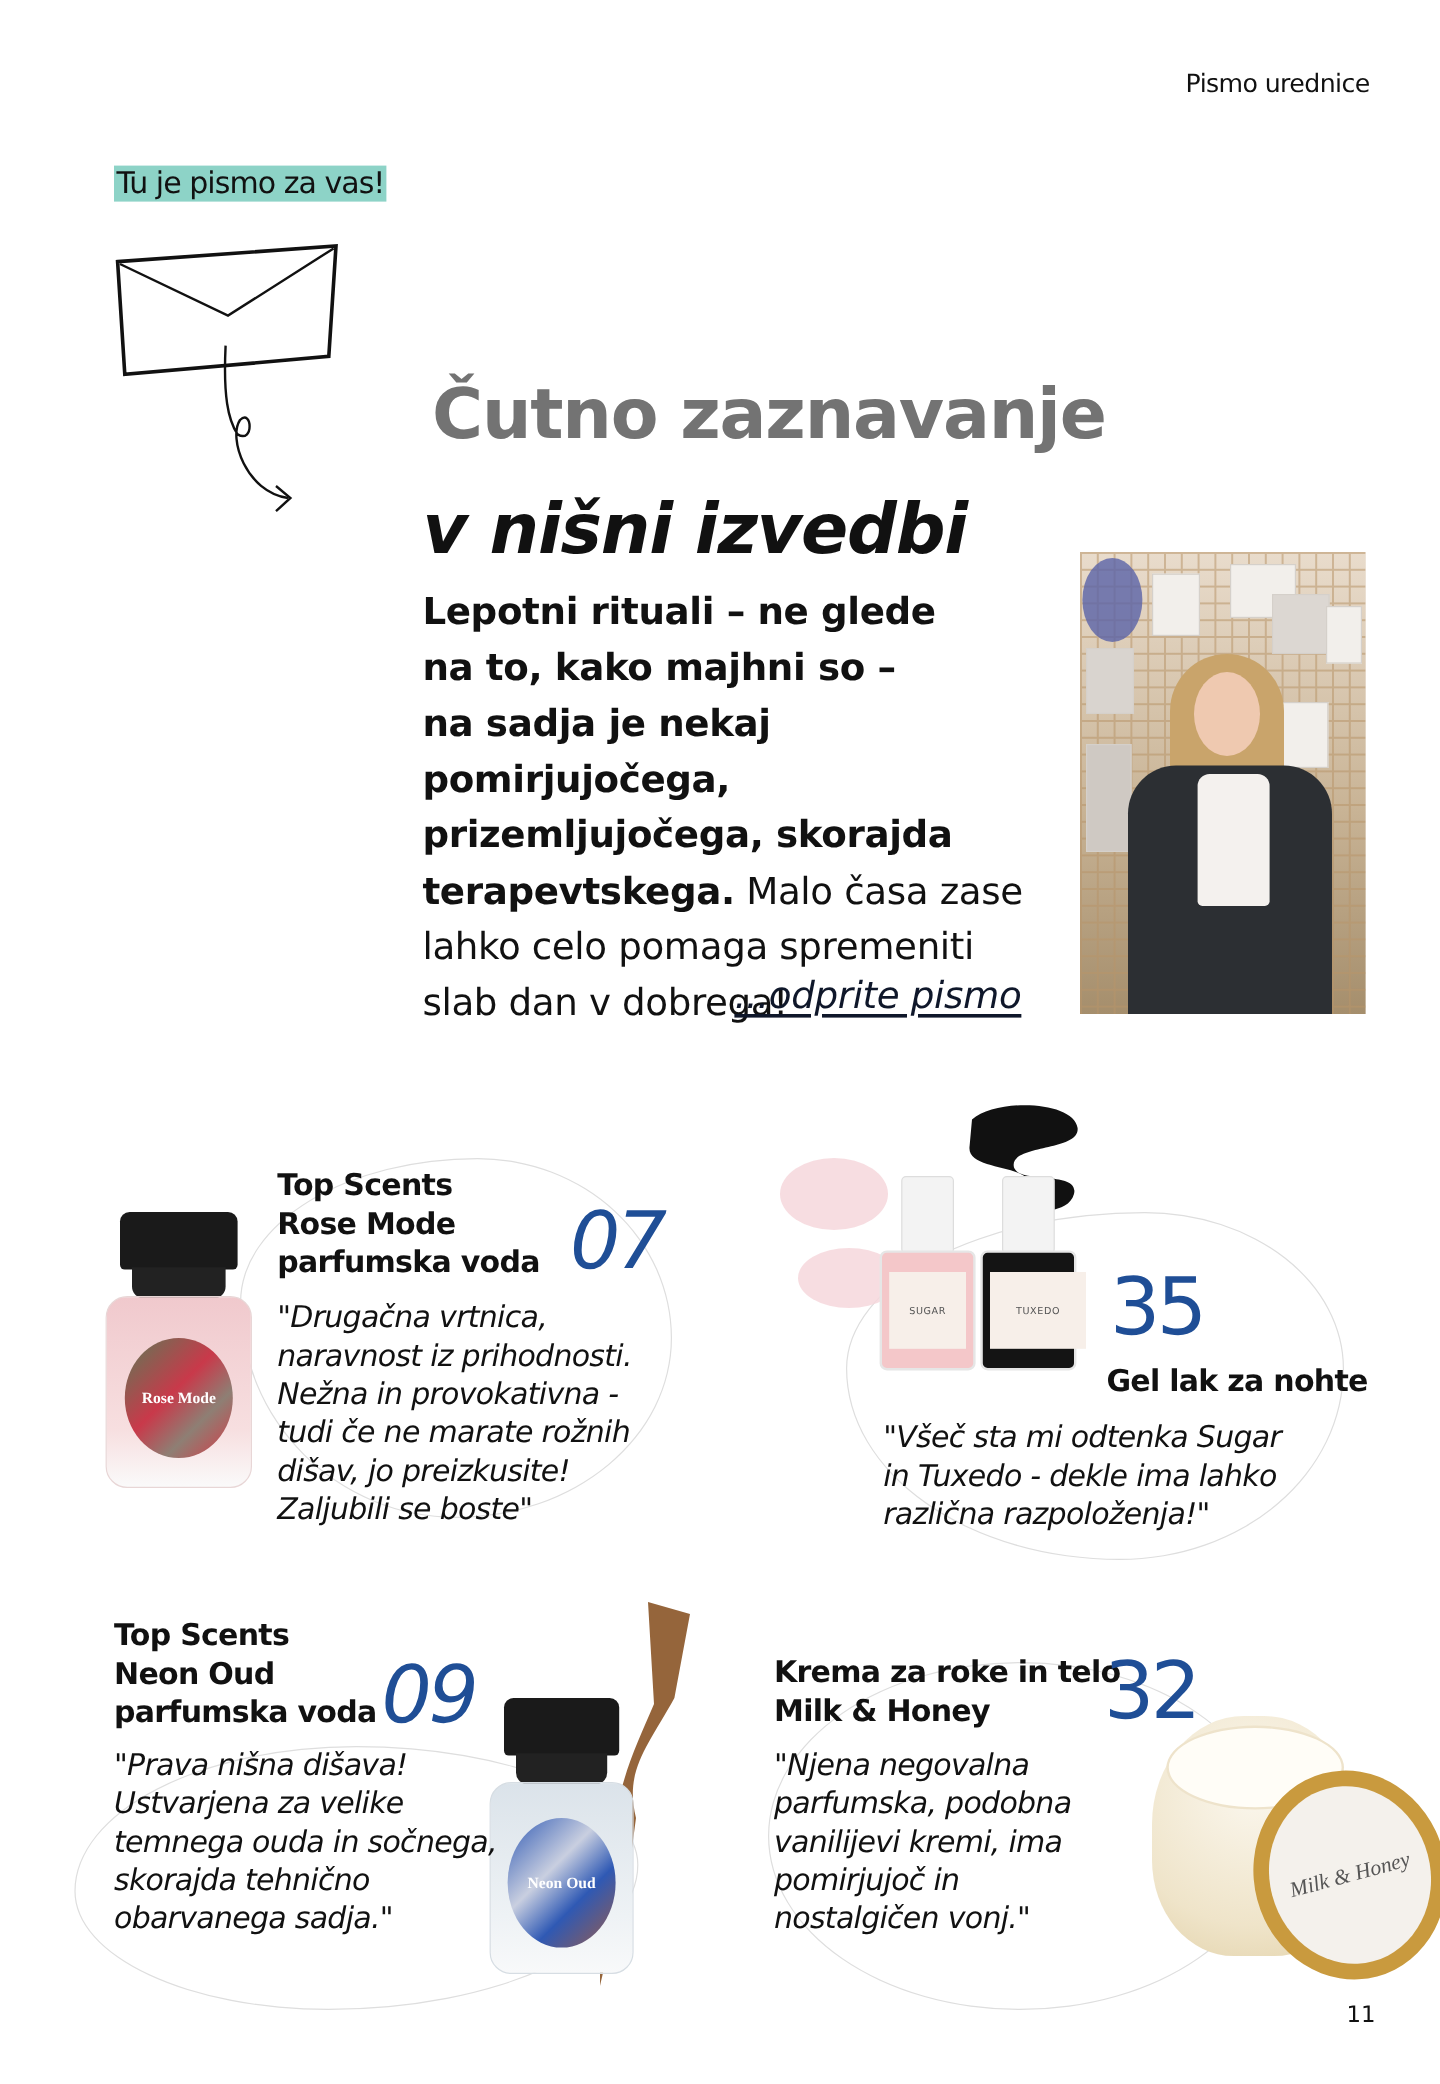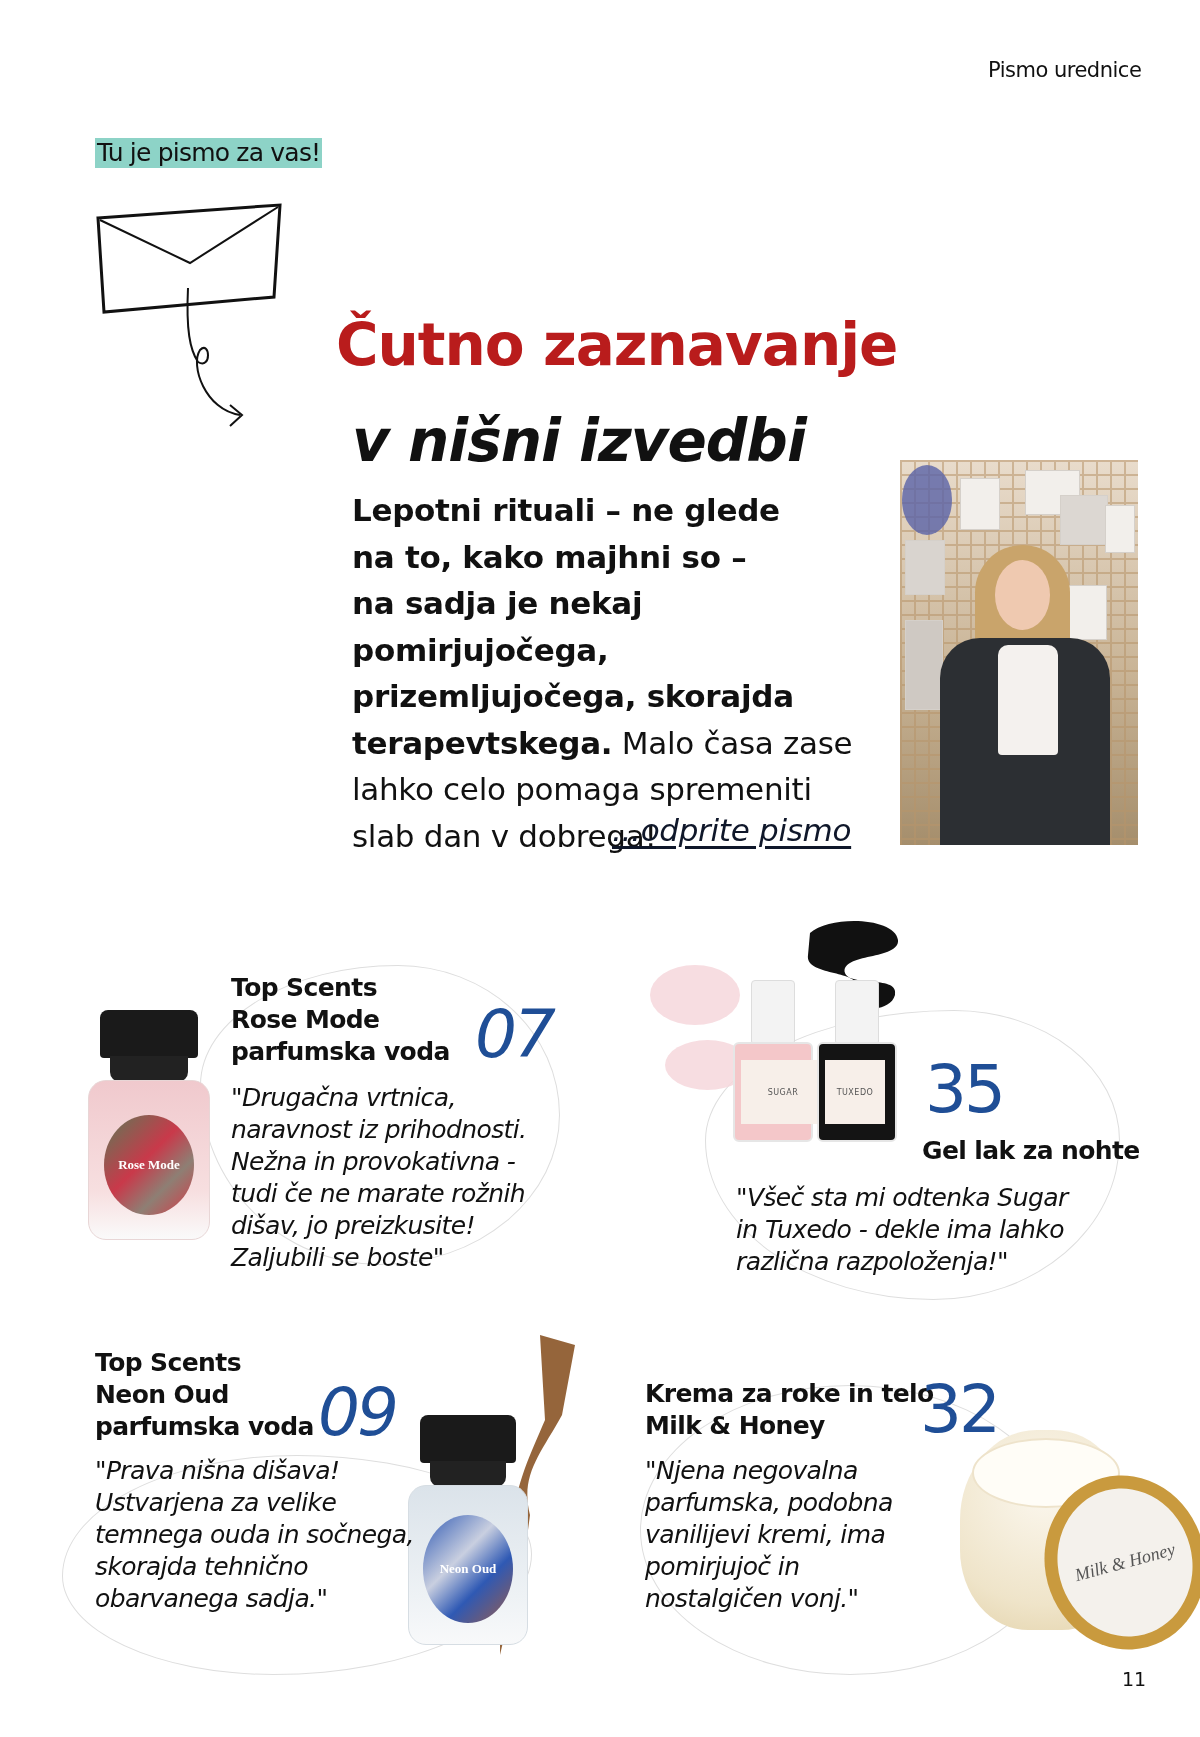--- a/index.html
+++ b/index.html
@@ -7,21 +7,21 @@
   body { position: relative; font-family: "DejaVu Sans", sans-serif; color: #111; }
 
   .abs { position: absolute; }
 
   .section-label { left: 988px; top: 58px; font-size: 21px; letter-spacing: -0.5px; color: #111; }
 
   .tagline { left: 95px; top: 138px; font-size: 25px; letter-spacing: -0.8px; background: #8dd3c7; padding: 0 2px; line-height: 30px; color: #111; }
 
   .envelope { left: 90px; top: 200px; width: 200px; height: 240px; }
 
-  .title-1 { left: 336px; top: 310px; font-size: 58px; font-weight: bold; color: #b91c1c; letter-spacing: -1px; line-height: 70px; }
+  .title-1 { left: 360px; top: 310px; font-size: 58px; font-weight: bold; color: #737373; letter-spacing: -1px; line-height: 70px; }
   .title-2 { left: 352px; top: 390px; font-size: 58px; font-weight: bold; font-style: italic; color: #111; letter-spacing: -1px; line-height: 70px; margin-top: 16px; }
 
   .intro { left: 352px; top: 487px; width: 520px; font-size: 31px; line-height: 46.5px; color: #111; letter-spacing: -0.3px; }
   .intro b { font-weight: bold; }
   .intro .light { font-weight: normal; }
 
   .read-more { left: 612px; top: 812px; font-size: 31px; color: #0f172a; text-decoration: underline; text-underline-offset: 5px; letter-spacing: -0.3px; cursor: pointer; font-style: italic; }
 
   .photo { left: 900px; top: 460px; width: 238px; height: 385px; overflow: hidden; background: linear-gradient(180deg, #e9dccc 0%, #c9b496 55%, #a58e6c 100%); }
   .photo .wall-grid { position: absolute; inset: 0; background-image: linear-gradient(#b8956a 2px, transparent 2px), linear-gradient(90deg, #b8956a 2px, transparent 2px); background-size: 14px 14px; opacity: .55; }
@@ -125,26 +125,26 @@
 
 <div class="bubble" style="left:705px;top:1010px;width:415px;height:290px;border-radius:60% 40% 45% 55% / 45% 45% 55% 55%;"></div>
 <div class="splash" style="left:650px;top:965px;width:90px;height:60px;background:#f6d7dc;opacity:.85;"></div>
 <div class="splash" style="left:665px;top:1040px;width:85px;height:50px;background:#f6d7dc;opacity:.85;"></div>
 <svg class="abs" style="left:800px;top:915px;" width="110" height="105" viewBox="0 0 110 105">
   <path d="M10 18 C 30 0, 95 2, 98 25 C 100 45, 40 38, 45 58 C 50 72, 100 60, 95 80 C 90 98, 60 92, 55 100 L 40 95 C 45 80, 60 82, 58 70 C 52 55, 5 60, 8 40 Z" fill="#111"></path>
 </svg>
 <div class="polish" style="left:733px;top:980px;width:80px;height:180px;">
   <div class="brush" style="left:18px;top:0;width:44px;height:65px;"></div>
   <div class="body" style="left:0;top:62px;width:80px;height:100px;background:#f4c7c9;"></div>
-  <div class="tag" style="left:8px;top:80px;width:84px;height:64px;">SUGAR</div>
+  <div class="tag" style="left:8px;top:80px;width:64px;height:64px;">SUGAR</div>
 </div>
 <div class="polish" style="left:817px;top:980px;width:80px;height:180px;">
   <div class="brush" style="left:18px;top:0;width:44px;height:65px;"></div>
   <div class="body" style="left:0;top:62px;width:80px;height:100px;background:#141414;"></div>
-  <div class="tag" style="left:8px;top:80px;width:60px;height:64px;">TUXEDO</div>
+  <div class="tag" style="left:8px;top:80px;width:80px;height:64px;">TUXEDO</div>
 </div>
 <div class="abs prod-page upright" style="left:925px;top:1055px;">35</div>
 <div class="abs prod-title" style="left:922px;top:1135px;">Gel lak za nohte</div>
 <div class="abs" style="left:736px;top:1182px;">
   <div class="prod-quote">"Všeč sta mi odtenka Sugar</div>
   <div class="prod-quote">in Tuxedo - dekle ima lahko</div>
   <div class="prod-quote">različna razpoloženja!"</div>
 </div>
 
 <div class="bubble" style="left:62px;top:1455px;width:470px;height:220px;border-radius:50% 50% 55% 45% / 55% 45% 55% 45%;"></div>

